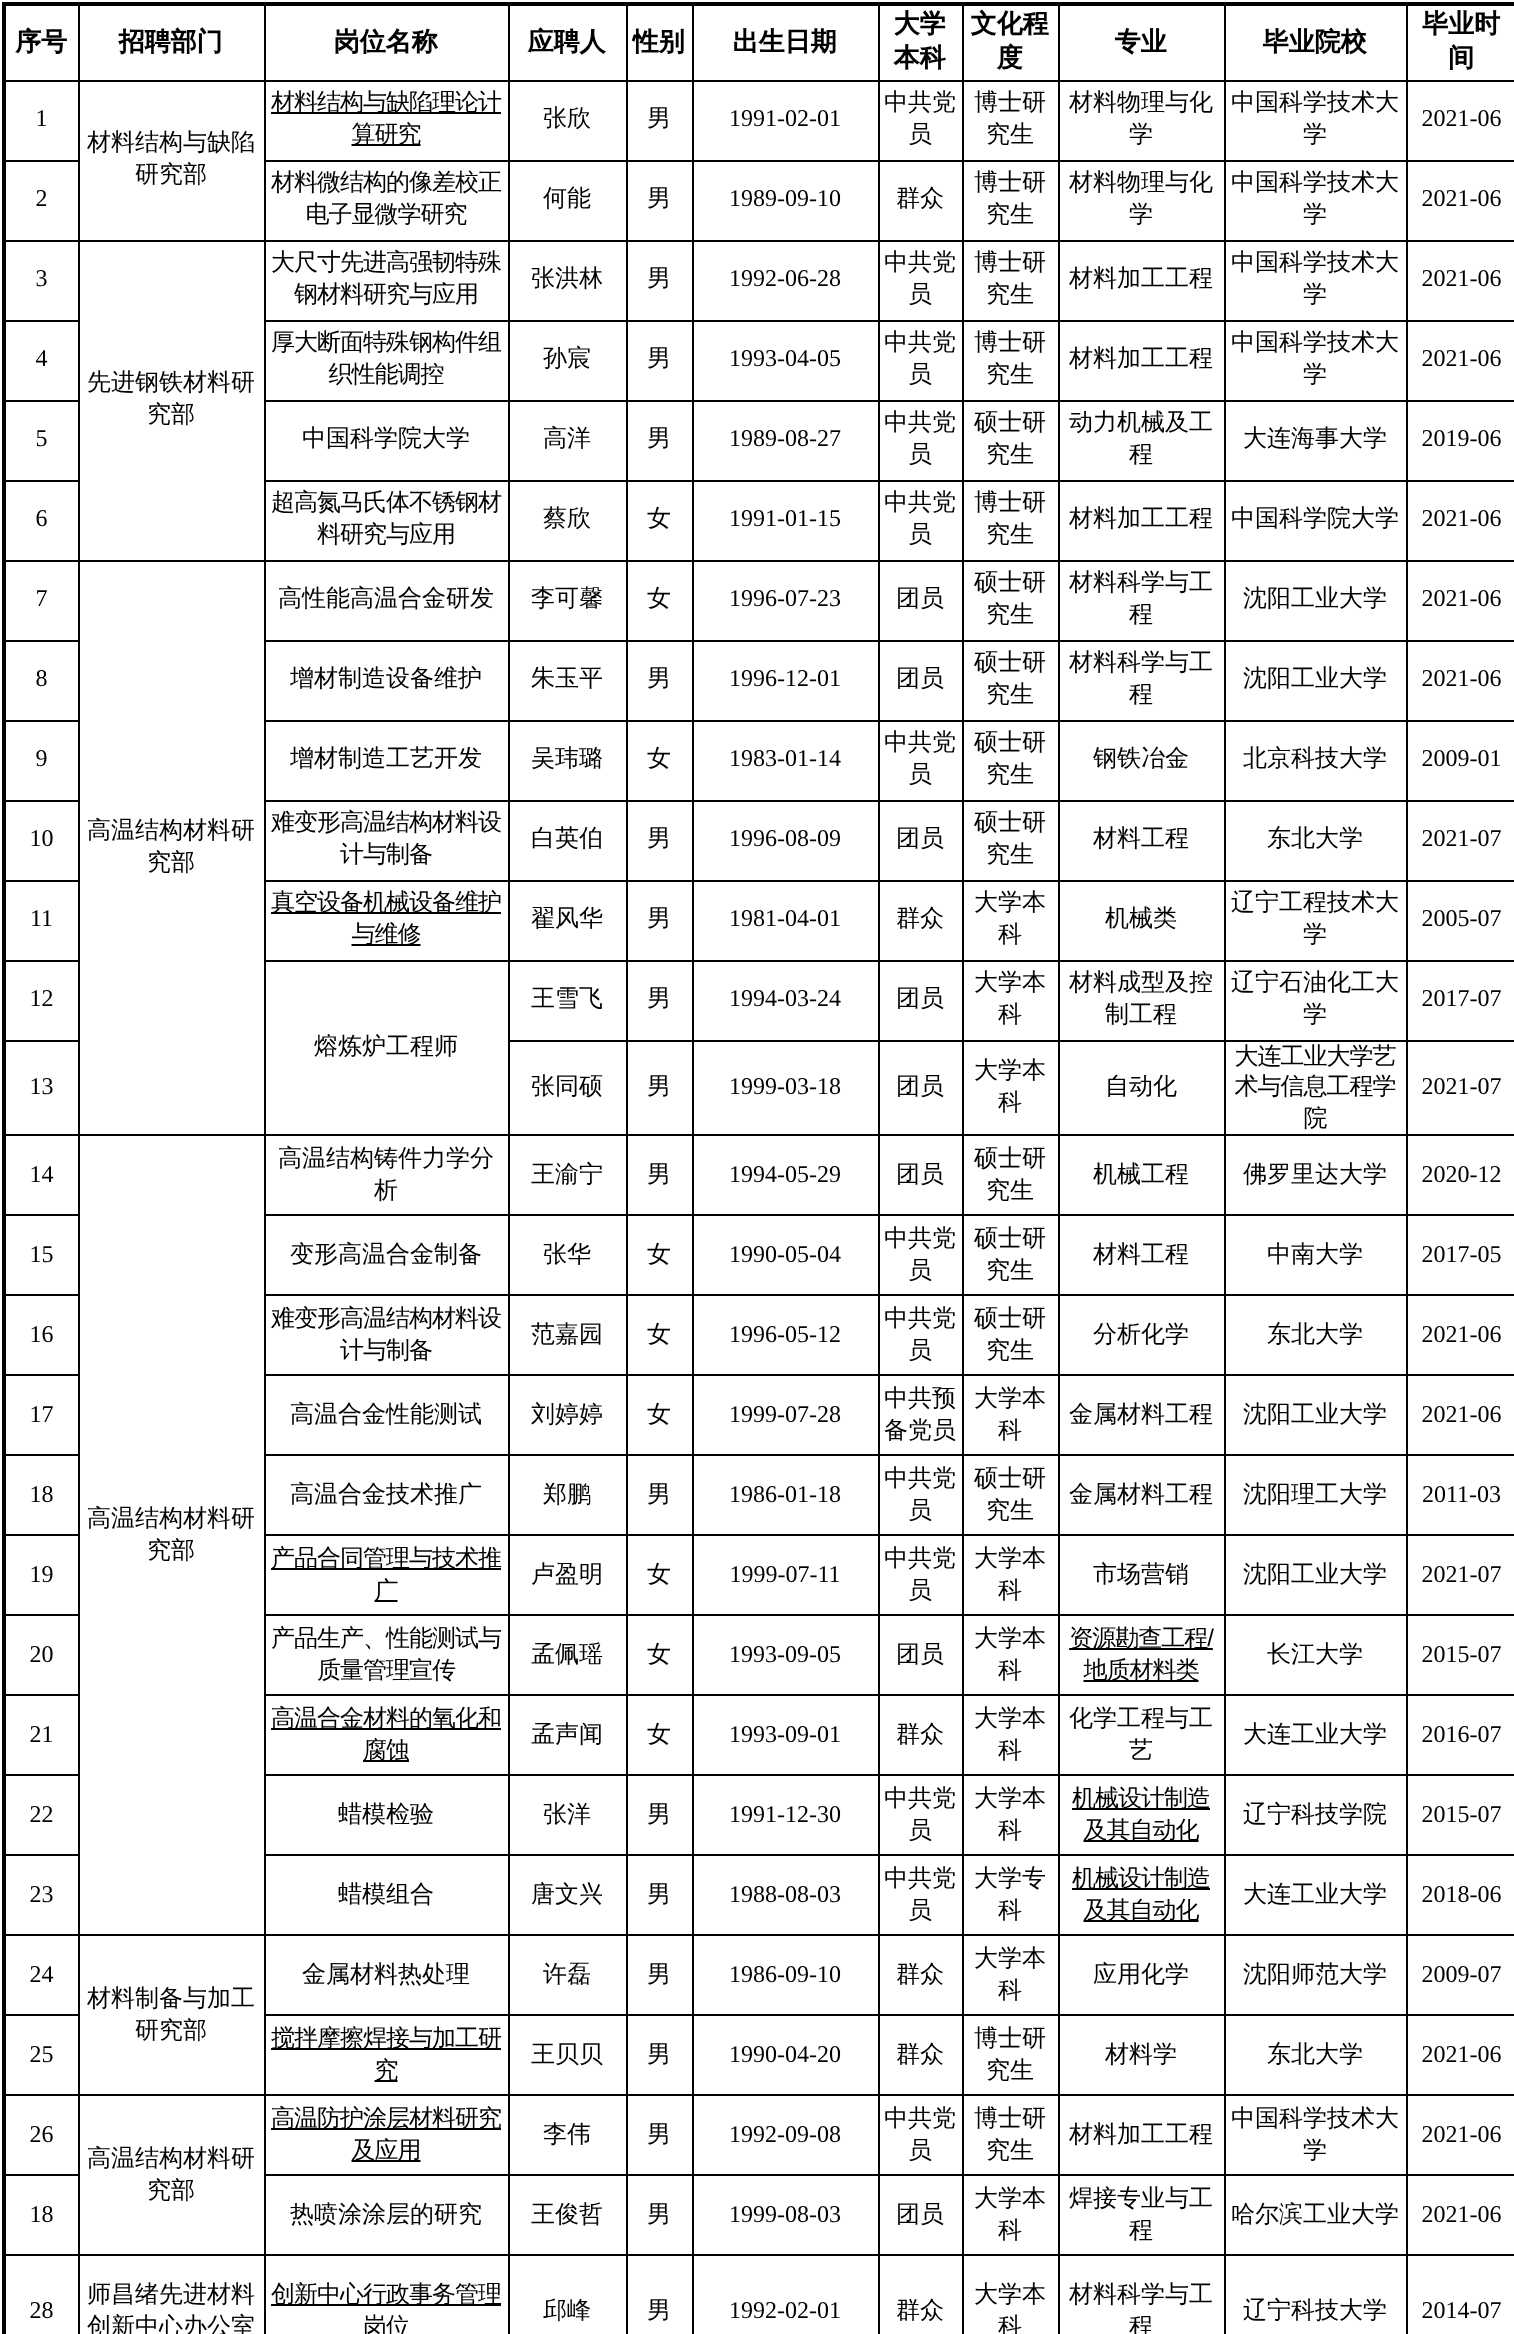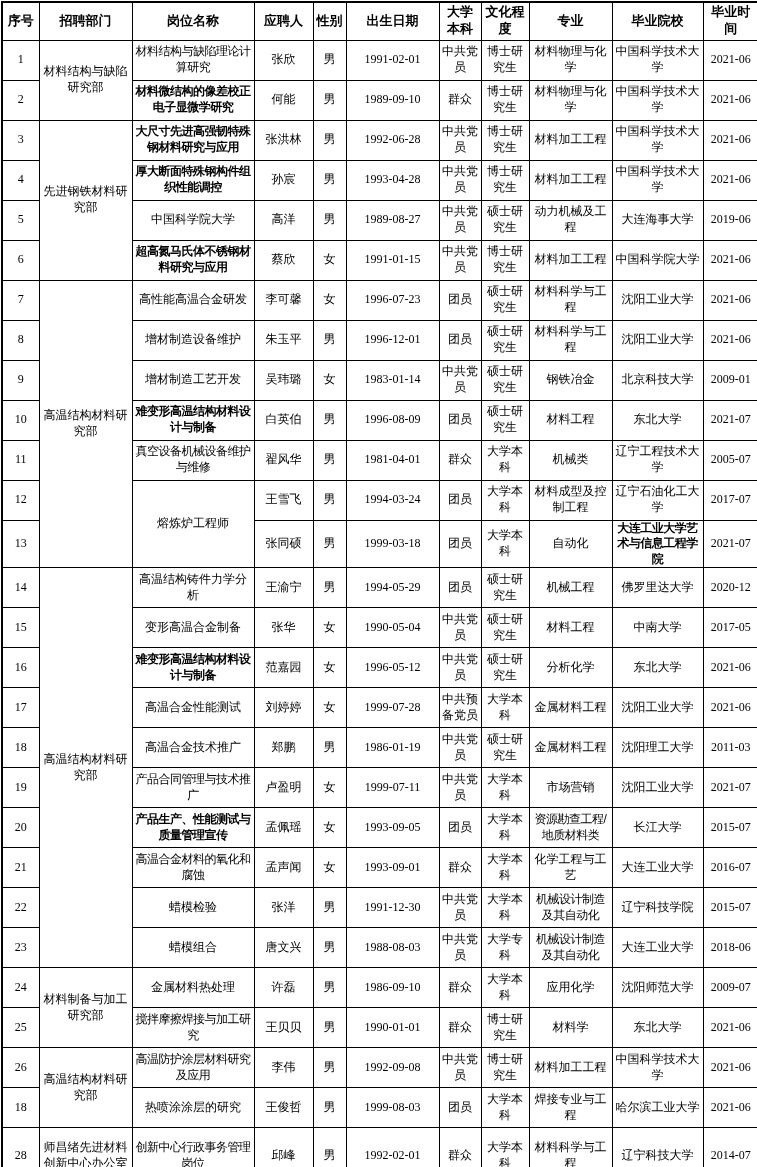--- a/index.html
+++ b/index.html
@@ -39,22 +39,22 @@
     font-weight: bold;
     font-size: 13px;
     padding: 0 2px;
   }
   th.th-political, th.th-education { padding: 0 8px; }
   td.td-political { padding: 0 7px; }
   td.td-no, td.td-grad, td.td-birth {
     font-family: "Liberation Serif", serif;
     font-size: 12px;
   }
-  td.xs { font-size: 10px; letter-spacing: -0.5px; font-weight: bold; }
-  td.sq { letter-spacing: -0.5px; }
+  td.xs { font-size: 10px; letter-spacing: -0.5px; }
+  td.sq { letter-spacing: -0.5px; text-decoration: underline; }
 </style>
 </head>
 <body>
 
 <div class="page">
   <table class="roster">
     <colgroup>
       <col style="width:37px">
       <col style="width:93px">
       <col style="width:122px">
@@ -119,21 +119,21 @@
           <td class="td-education">博士研究生</td>
           <td class="td-major">材料加工工程</td>
           <td class="td-school">中国科学技术大学</td>
           <td class="td-grad">2021-06</td>
         </tr>
         <tr>
           <td class="td-no">4</td>
           <td class="td-position xs">厚大断面特殊钢构件组织性能调控</td>
           <td class="td-name">孙宸</td>
           <td class="td-gender">男</td>
-          <td class="td-birth">1993-04-28</td>
+          <td class="td-birth">1993-04-05</td>
           <td class="td-political">中共党员</td>
           <td class="td-education">博士研究生</td>
           <td class="td-major">材料加工工程</td>
           <td class="td-school">中国科学技术大学</td>
           <td class="td-grad">2021-06</td>
         </tr>
         <tr>
           <td class="td-no">5</td>
           <td class="td-position">中国科学院大学</td>
           <td class="td-name">高洋</td>
@@ -288,21 +288,21 @@
           <td class="td-education">大学本科</td>
           <td class="td-major">金属材料工程</td>
           <td class="td-school">沈阳工业大学</td>
           <td class="td-grad">2021-06</td>
         </tr>
         <tr>
           <td class="td-no">18</td>
           <td class="td-position">高温合金技术推广</td>
           <td class="td-name">郑鹏</td>
           <td class="td-gender">男</td>
-          <td class="td-birth">1986-01-19</td>
+          <td class="td-birth">1986-01-18</td>
           <td class="td-political">中共党员</td>
           <td class="td-education">硕士研究生</td>
           <td class="td-major">金属材料工程</td>
           <td class="td-school">沈阳理工大学</td>
           <td class="td-grad">2011-03</td>
         </tr>
         <tr>
           <td class="td-no">19</td>
           <td class="td-position sq">产品合同管理与技术推广</td>
           <td class="td-name">卢盈明</td>
@@ -373,21 +373,21 @@
           <td class="td-education">大学本科</td>
           <td class="td-major">应用化学</td>
           <td class="td-school">沈阳师范大学</td>
           <td class="td-grad">2009-07</td>
         </tr>
         <tr>
           <td class="td-no">25</td>
           <td class="td-position sq">搅拌摩擦焊接与加工研究</td>
           <td class="td-name">王贝贝</td>
           <td class="td-gender">男</td>
-          <td class="td-birth">1990-01-01</td>
+          <td class="td-birth">1990-04-20</td>
           <td class="td-political">群众</td>
           <td class="td-education">博士研究生</td>
           <td class="td-major">材料学</td>
           <td class="td-school">东北大学</td>
           <td class="td-grad">2021-06</td>
         </tr>
         <tr>
           <td class="td-no">26</td>
           <td rowspan="2" class="td-dept">高温结构材料研究部</td>
           <td class="td-position sq">高温防护涂层材料研究及应用</td>

